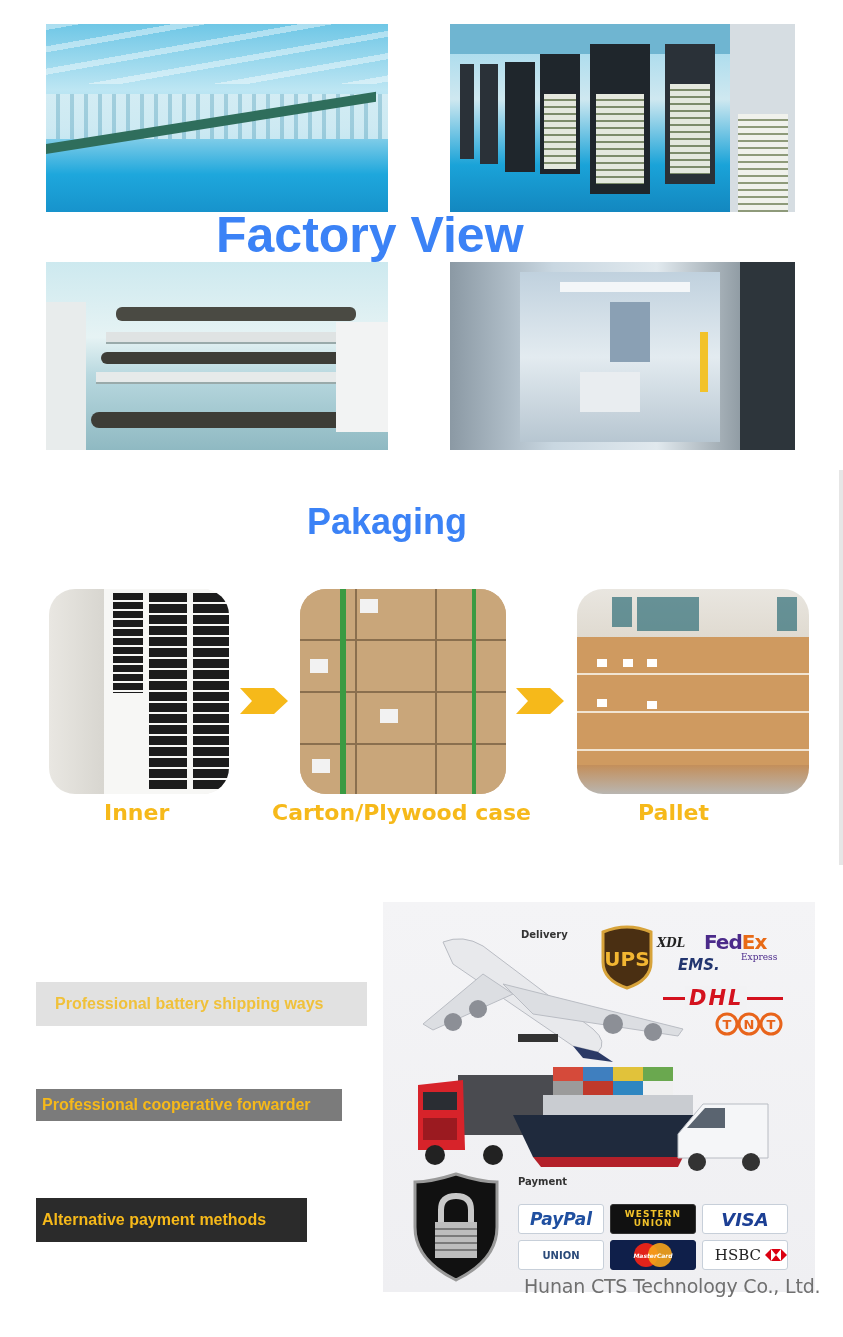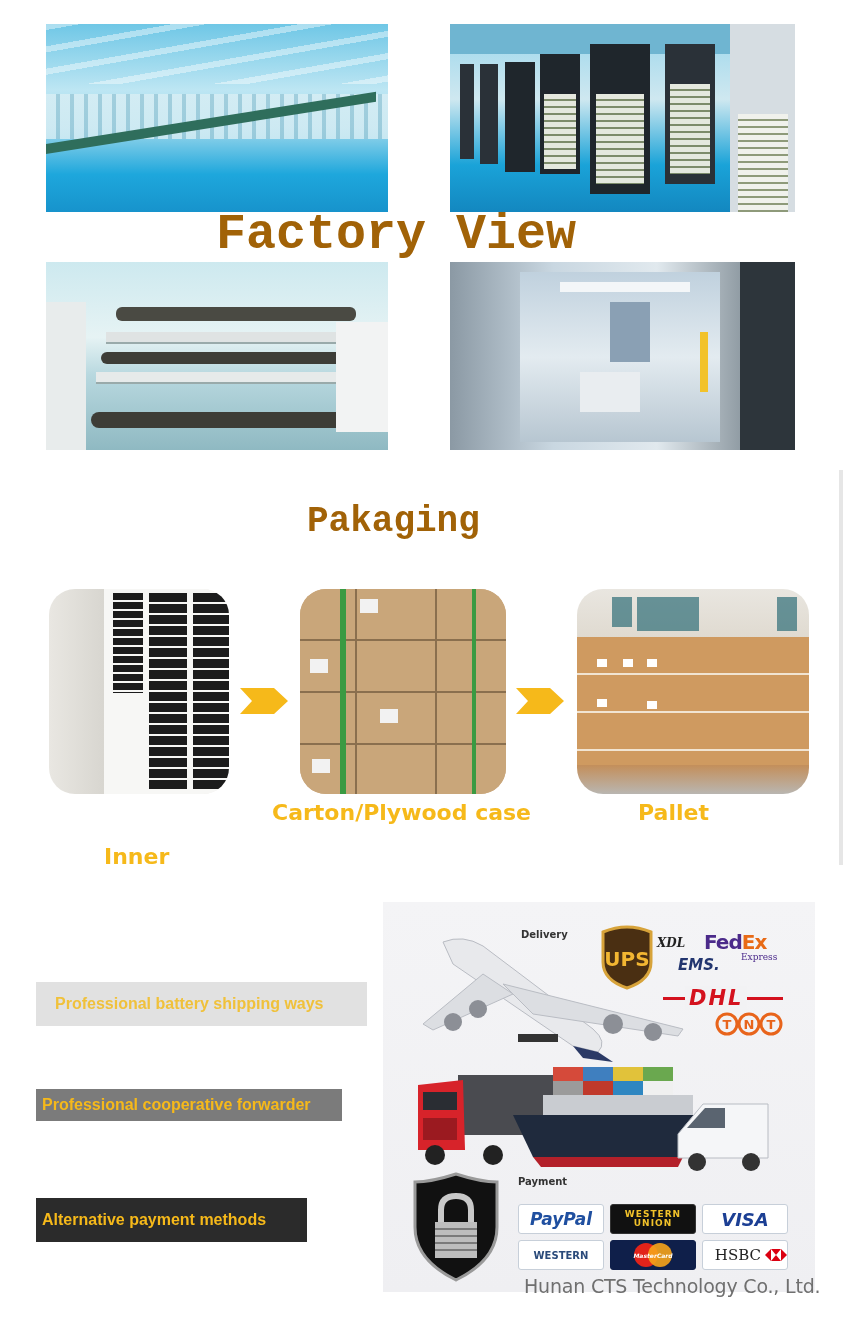--- a/index.html
+++ b/index.html
@@ -1,19 +1,19 @@
 <!DOCTYPE html>
 <html><head>
 <meta charset="utf-8">
 <style>
   html,body{margin:0;padding:0;background:#fff;}
   body{width:843px;height:1337px;position:relative;overflow:hidden;font-family:"DejaVu Sans",sans-serif;}
   .abs{position:absolute;}
   .photo{position:absolute;overflow:hidden;}
-  .title-yellow{color:#a16207;font-weight:bold;font-family:Liberation Mono, monospace;position:absolute;white-space:nowrap;}
+  .title-yellow{color:#3b82f6;font-weight:bold;font-family:Liberation Sans, sans-serif;position:absolute;white-space:nowrap;}
   
   .f1{left:46px;top:24px;width:342px;height:188px;background:linear-gradient(180deg,#6fc7e6 0%,#bde6f3 35%,#9ed8ec 55%,#1ea7dc 80%,#1793cc 100%);}
   .f2{left:450px;top:24px;width:345px;height:188px;background:linear-gradient(180deg,#9ad6ec 0%,#cfe8f0 40%,#1aa3d8 75%,#1387c0 100%);}
   .f3{left:46px;top:262px;width:342px;height:188px;background:linear-gradient(180deg,#cde9ef 0%,#e6f3f4 40%,#b8d8df 60%,#8fb9c2 100%);}
   .f4{left:450px;top:262px;width:345px;height:188px;background:linear-gradient(90deg,#8b99a4 0%,#c9d7e1 30%,#e1e9ee 60%,#5c6a74 100%);}
   .stripe{position:absolute;}
   
   .pk{position:absolute;border-radius:26px;overflow:hidden;}
   .pk1{left:49px;top:589px;width:180px;height:205px;background:linear-gradient(90deg,#e9e7e2 0%,#d8d6d0 30%,#f5f4f1 100%);}
   .pk2{left:300px;top:589px;width:206px;height:205px;background:#c8a57a;}
@@ -108,21 +108,21 @@
     <div class="stripe" style="left:60px;top:8px;width:62px;height:34px;background:#2f6e78;opacity:.7"></div>
     <div class="stripe" style="left:200px;top:8px;width:20px;height:34px;background:#2f6e78;opacity:.7"></div>
     <div class="stripe" style="left:0;top:48px;width:232px;height:128px;background:repeating-linear-gradient(180deg,#cf9a60 0 36px,#f1e4d2 36px 38px);"></div>
     <div class="stripe" style="left:20px;top:70px;width:10px;height:8px;background:#fff;"></div>
     <div class="stripe" style="left:46px;top:70px;width:10px;height:8px;background:#fff;"></div>
     <div class="stripe" style="left:70px;top:70px;width:10px;height:8px;background:#fff;"></div>
     <div class="stripe" style="left:20px;top:110px;width:10px;height:8px;background:#fff;"></div>
     <div class="stripe" style="left:70px;top:112px;width:10px;height:8px;background:#fff;"></div>
   </div>
 
-  <div class="pk-label" style="left:104px;top:800px;margin-top:44px;">Inner</div>
+  <div class="pk-label" style="left:104px;top:800px;">Inner</div>
   <div class="pk-label" style="left:272px;top:800px;">Carton/Plywood case</div>
   <div class="pk-label" style="left:638px;top:800px;">Pallet</div>
 </div>
 
 <div class="scroll"></div>
 
 <div class="banner b1">
     <span>Professional battery shipping ways</span>
   </div>
 <div class="banner b2">
@@ -208,21 +208,21 @@
         <line x1="24" y1="71" x2="66" y2="71"></line>
         <line x1="24" y1="78" x2="66" y2="78"></line>
       </g>
   </svg>
 
   <div class="small-label" style="left:135px;top:274px;">Payment</div>
 
   <div class="pay" style="left:135px;top:302px;color:#1f4fa0;font-style:italic;font-size:17px;">PayPal</div>
   <div class="pay" style="left:227px;top:302px;background:#111;border-color:#333;color:#f2c22a;font-size:9px;line-height:9px;text-align:center;letter-spacing:1px;">WESTERN UNION</div>
   <div class="pay" style="left:319px;top:302px;color:#1c3f94;font-style:italic;font-size:18px;">VISA</div>
-  <div class="pay" style="left:135px;top:338px;color:#2a4a7a;font-size:10px;">WESTERN</div>
+  <div class="pay" style="left:135px;top:338px;color:#2a4a7a;font-size:10px;">UNION</div>
   <div class="pay" style="left:227px;top:338px;background:#0f1f4a;border-color:#0f1f4a;">
     <svg width="60" height="26" viewBox="0 0 60 26">
       <circle cx="23" cy="13" r="12" fill="#e2231a"></circle>
         <circle cx="37" cy="13" r="12" fill="#f6a31a" opacity=".9"></circle>
       <text x="30" y="16" text-anchor="middle" font-family="DejaVu Sans, sans-serif" font-size="6" fill="#fff" font-style="italic">MasterCard</text>
     </svg>
   </div>
   <div class="pay" style="left:319px;top:338px;color:#222;font-family:'DejaVu Serif',serif;font-weight:normal;font-size:15px;justify-content:flex-end;">
     <span>HSBC</span>
     <svg width="22" height="12" viewBox="0 0 22 12" style="margin-left:4px;">

